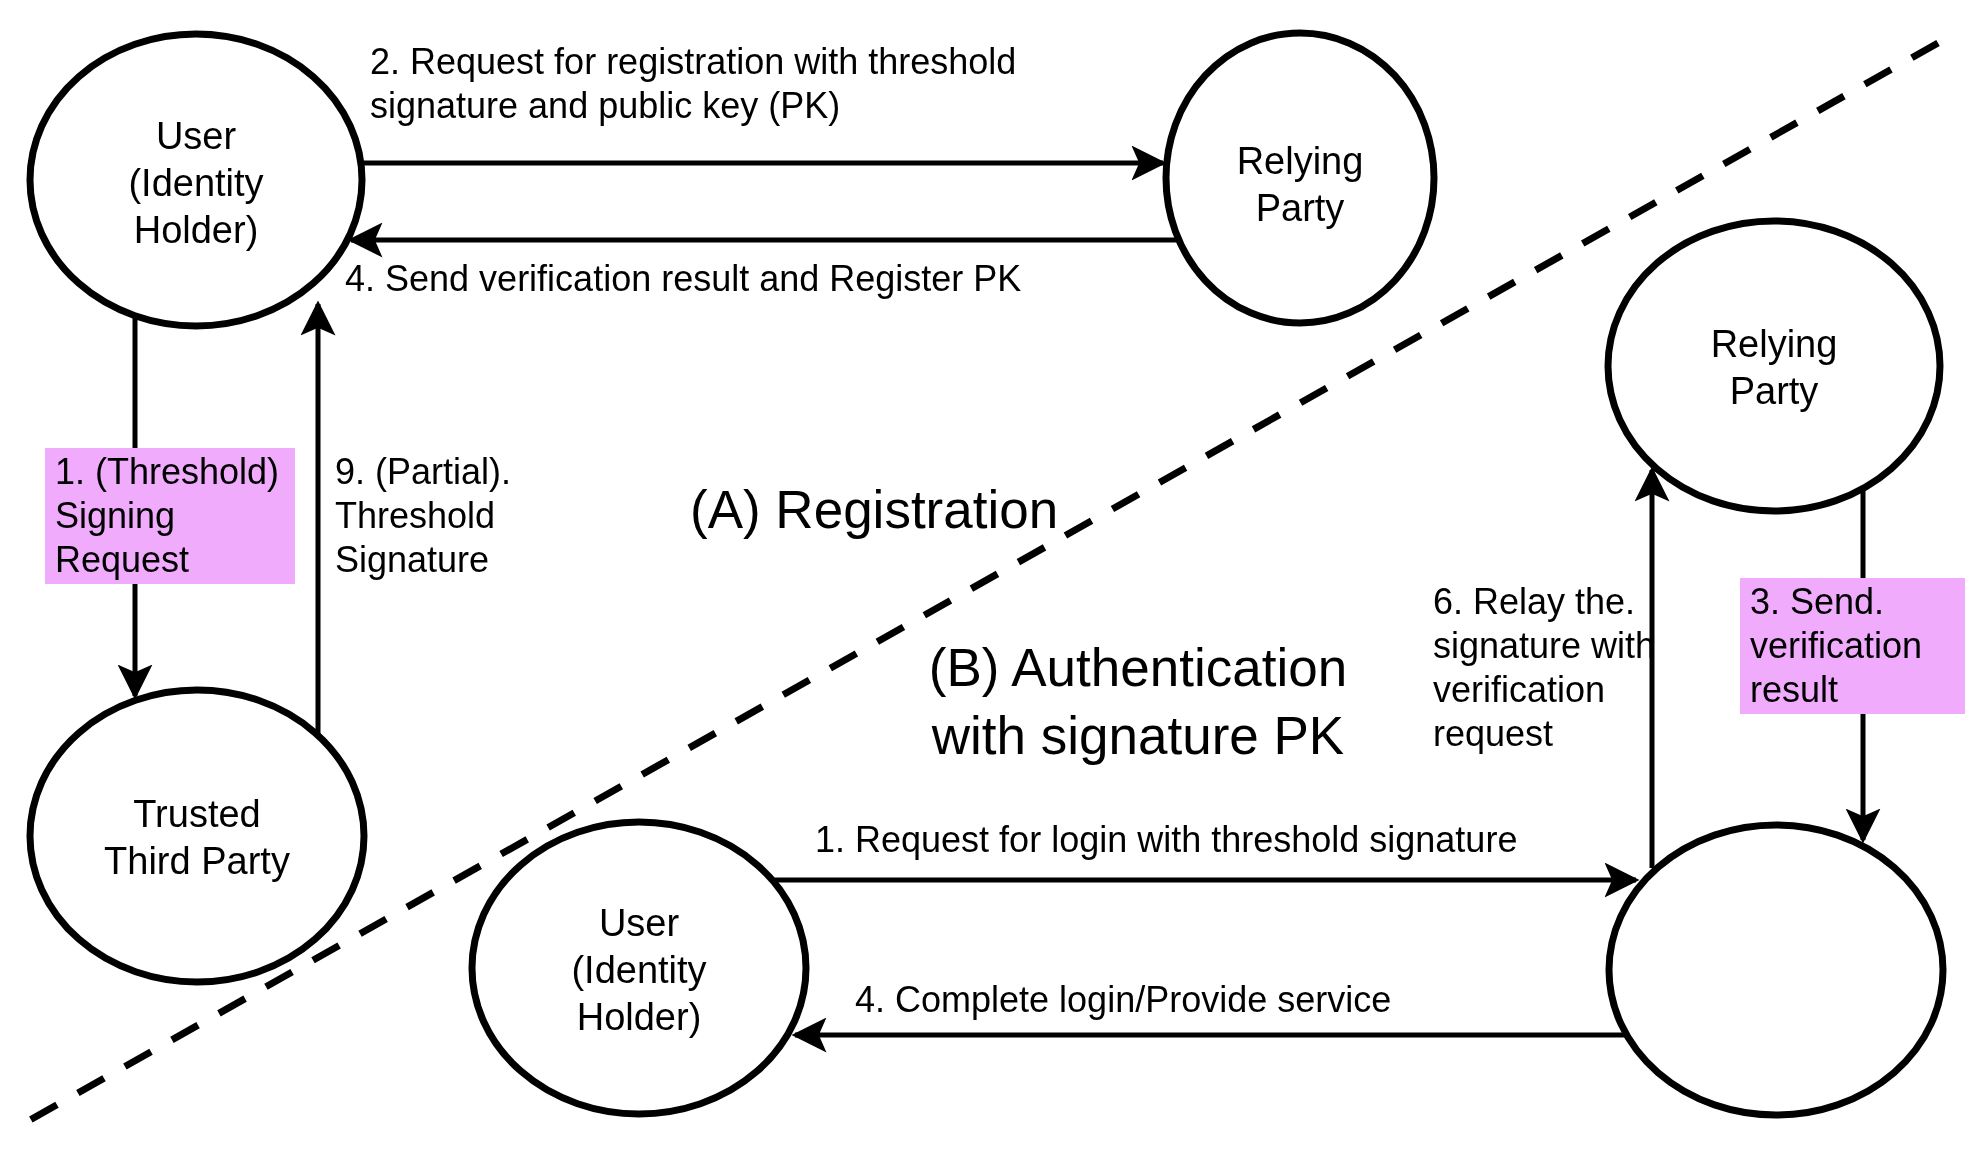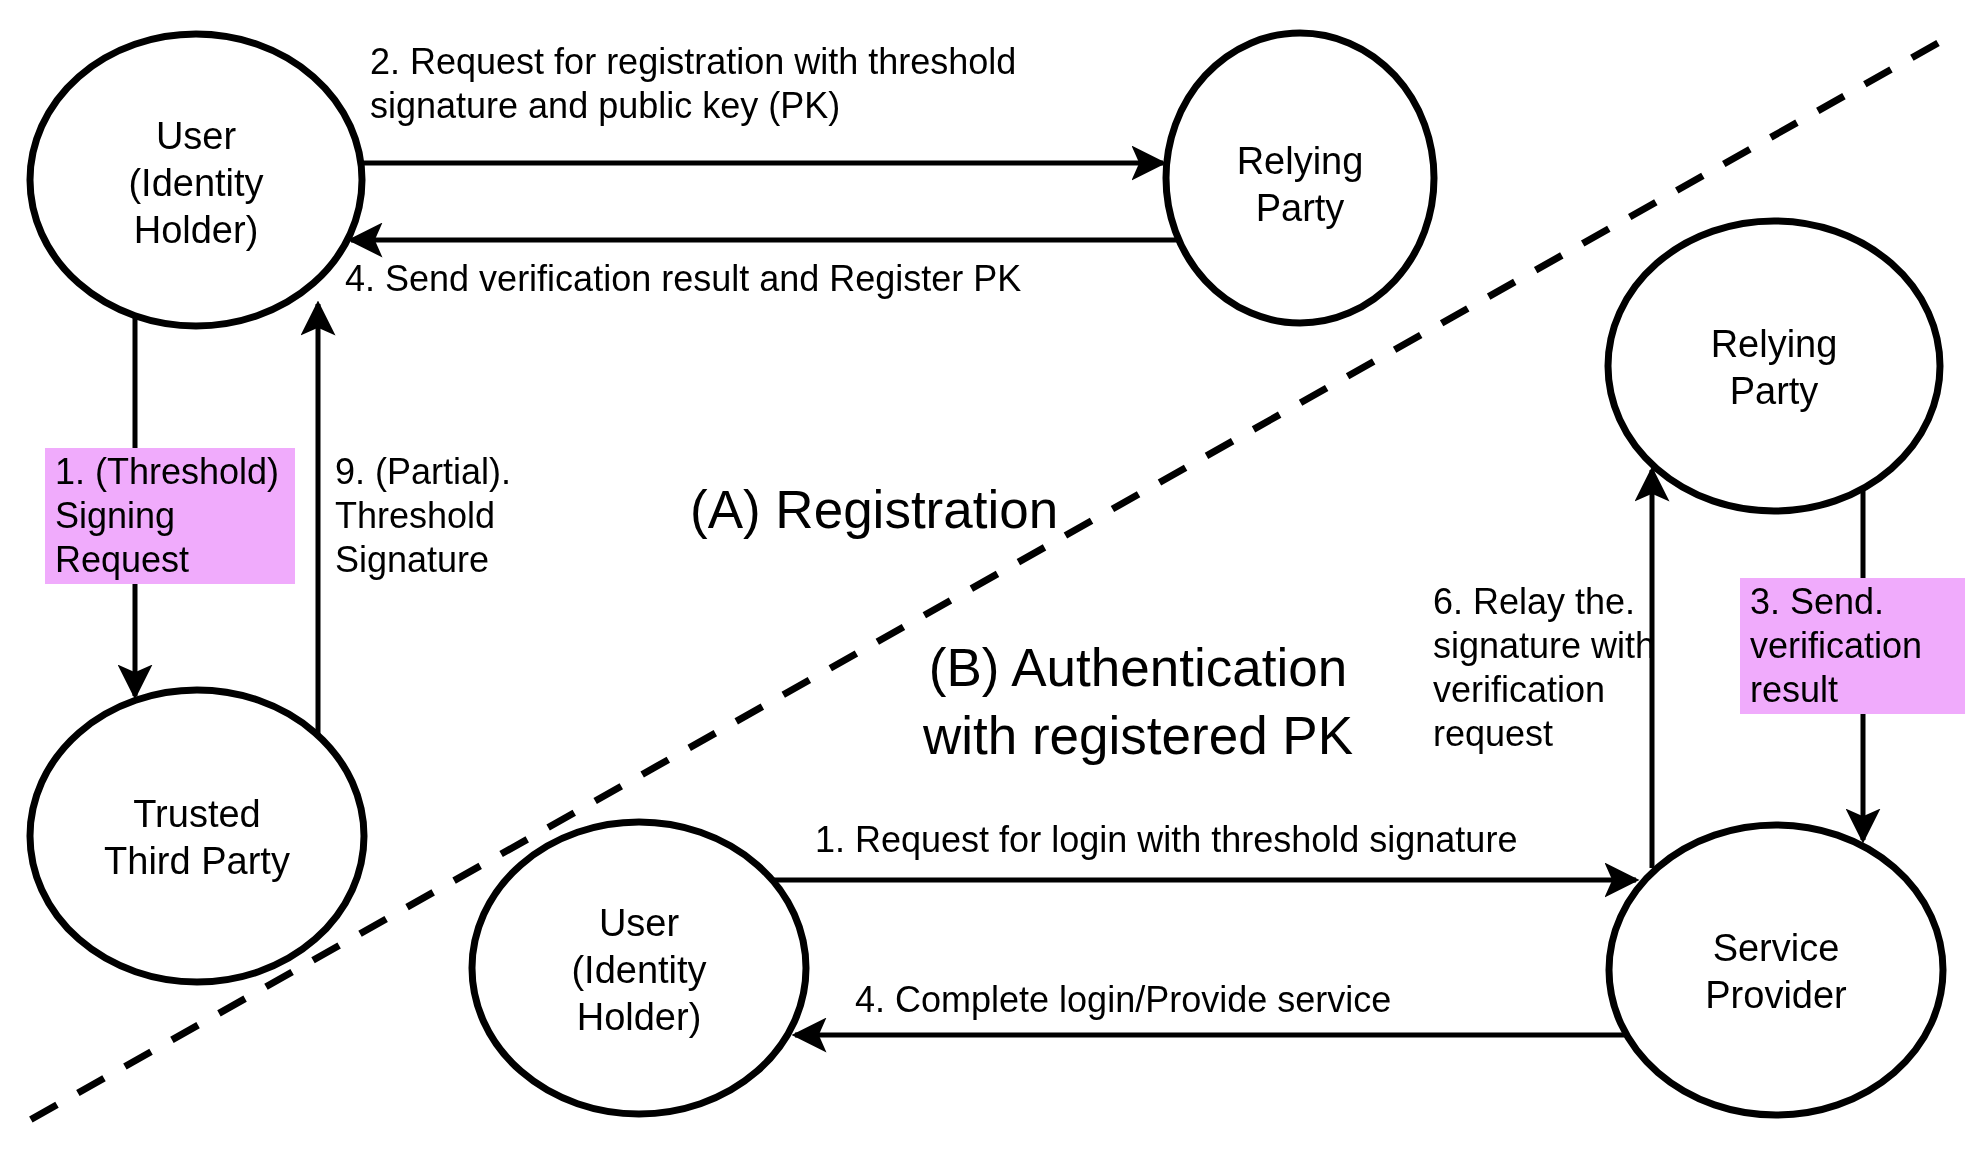--- a/index.html
+++ b/index.html
@@ -83,26 +83,24 @@
 Holder)</div>
   <div class="node-lbl" style="left:1300px; top:185px;">Relying
 Party</div>
   <div class="node-lbl" style="left:197px; top:838px;">Trusted
 Third Party</div>
   <div class="node-lbl" style="left:1774px; top:368px;">Relying
 Party</div>
   <div class="node-lbl" style="left:639px; top:970px;">User
 (Identity
 Holder)</div>
-  <div class="node-lbl" style="left:1776px; top:972px;">Service
-Provider</div>
 
   <div class="title" style="left:690px; top:456px;margin-top:23px;">(A) Registration</div>
   <div class="title title-b" style="left:1138px; top:634px;">(B) Authentication
-with registered PK</div>
+with signature PK</div>
 
   <div class="lbl" style="left:370px; top:40px;">2. Request for registration with threshold
 signature and public key (PK)</div>
   <div class="lbl" style="left:345px; top:257px;">4. Send verification result and Register PK</div>
   <div class="lbl cutbox" style="left:45px; top:448px; width:240px;">1. (Threshold)
 Signing
 Request</div>
   <div class="lbl" style="left:335px; top:450px;">9. (Partial).
 Threshold
 Signature</div>

